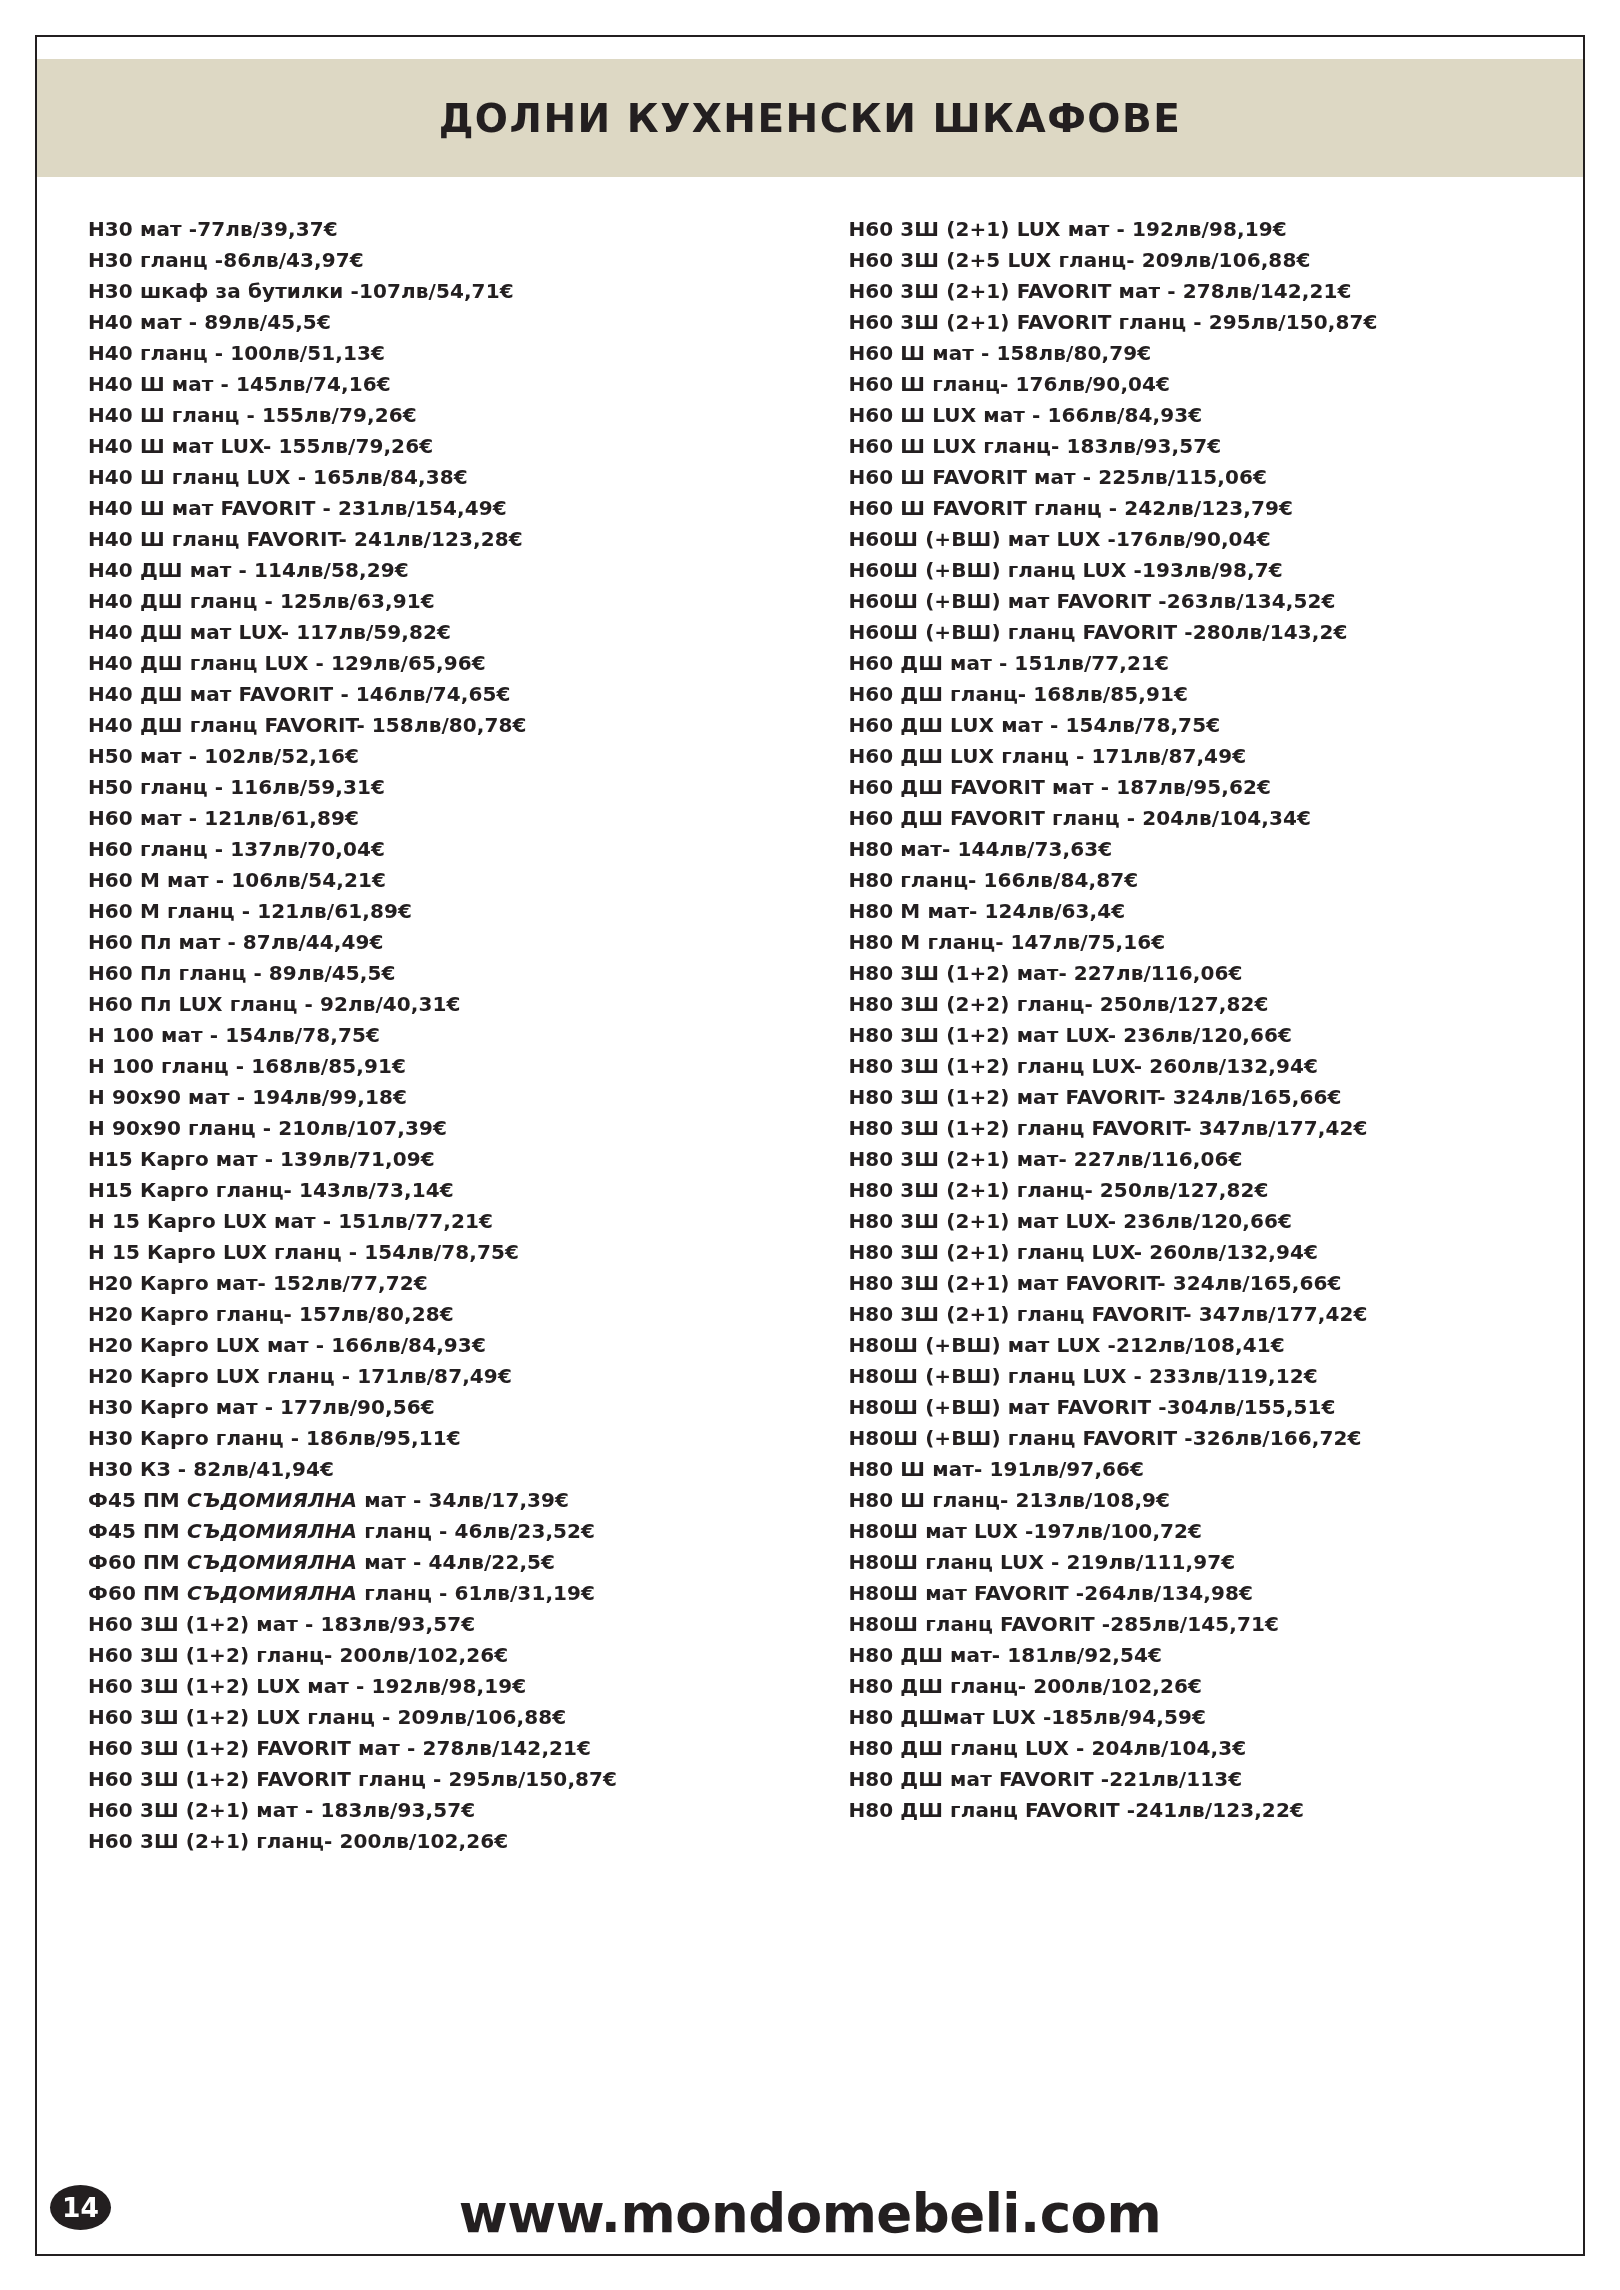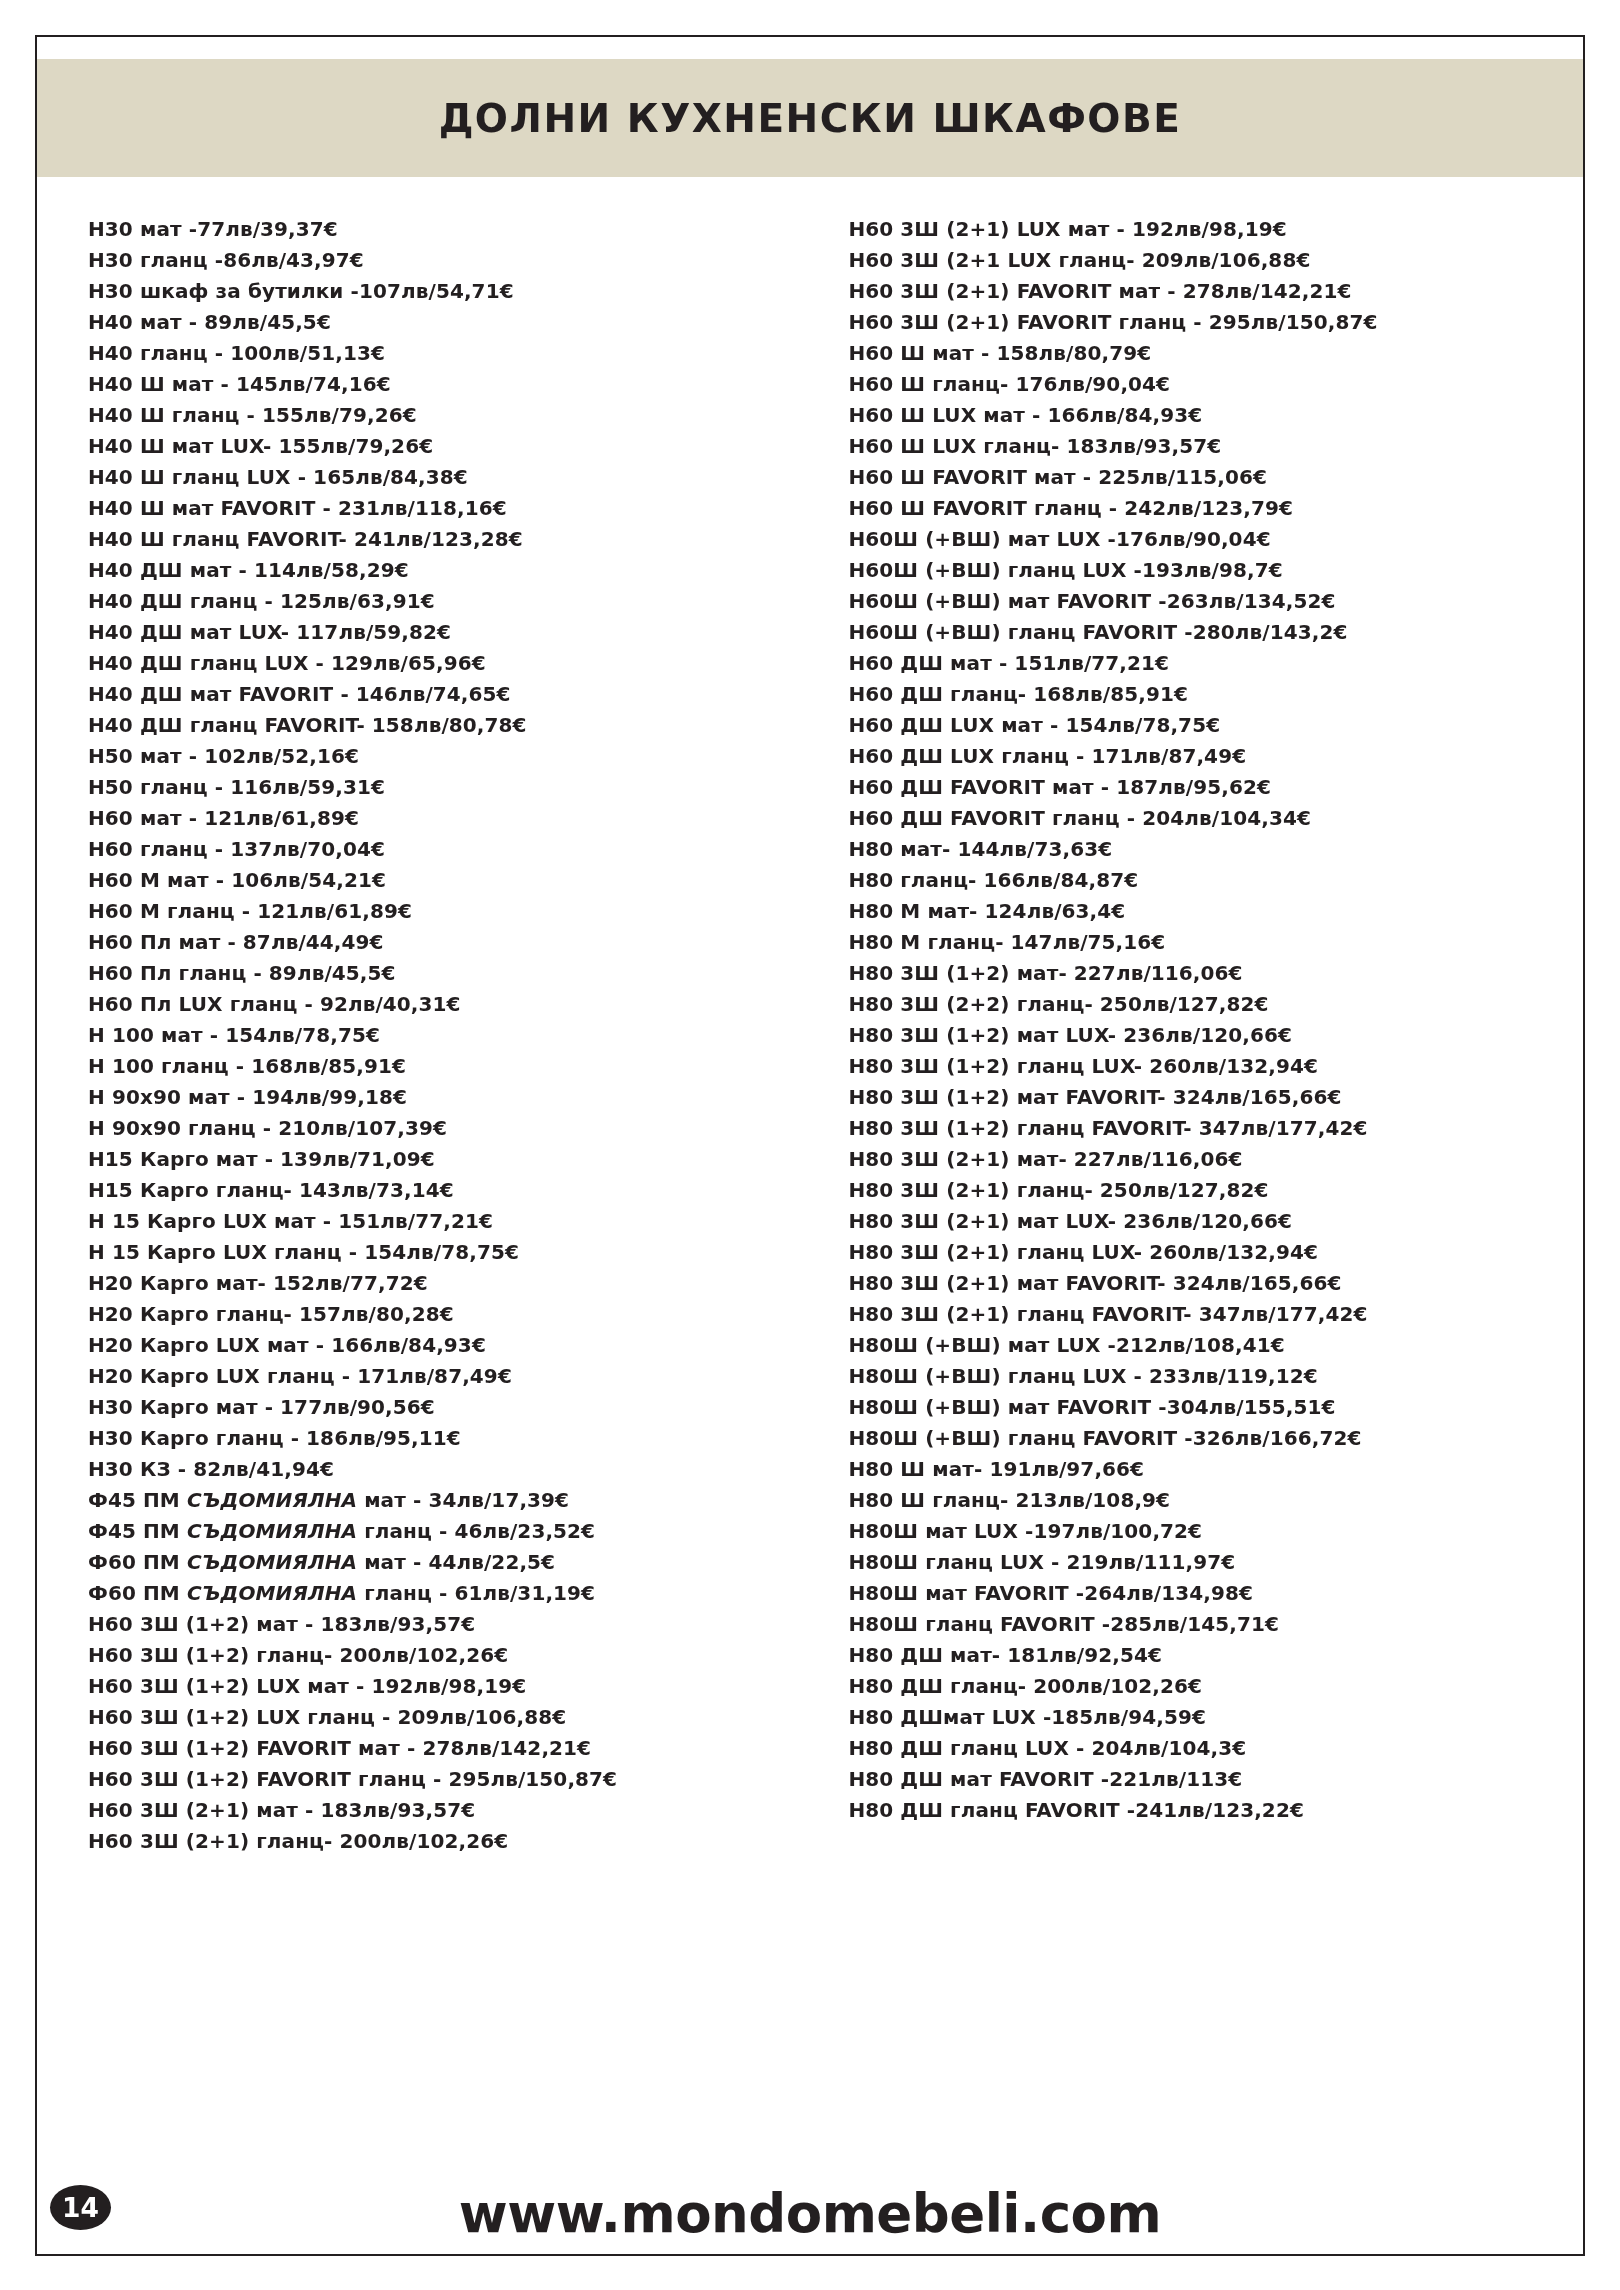--- a/index.html
+++ b/index.html
@@ -123,21 +123,21 @@
     <div class="col left">
         <div class="line">Н30 мат -77лв/39,37€</div>
         <div class="line">Н30 гланц  -86лв/43,97€</div>
         <div class="line">Н30 шкаф за бутилки -107лв/54,71€</div>
         <div class="line">Н40 мат - 89лв/45,5€</div>
         <div class="line">Н40 гланц - 100лв/51,13€</div>
         <div class="line">Н40 Ш мат - 145лв/74,16€</div>
         <div class="line">Н40 Ш гланц - 155лв/79,26€</div>
         <div class="line">Н40 Ш мат LUX- 155лв/79,26€</div>
         <div class="line">Н40 Ш гланц LUX - 165лв/84,38€</div>
-        <div class="line">Н40 Ш мат FAVORIT - 231лв/118,16€</div>
+        <div class="line">Н40 Ш мат FAVORIT - 231лв/154,49€</div>
         <div class="line">Н40 Ш гланц FAVORIT- 241лв/123,28€</div>
         <div class="line">Н40 ДШ мат - 114лв/58,29€</div>
         <div class="line">Н40 ДШ гланц - 125лв/63,91€</div>
         <div class="line">Н40 ДШ мат LUX- 117лв/59,82€</div>
         <div class="line">Н40 ДШ гланц LUX - 129лв/65,96€</div>
         <div class="line">Н40 ДШ мат FAVORIT - 146лв/74,65€</div>
         <div class="line">Н40 ДШ гланц FAVORIT- 158лв/80,78€</div>
         <div class="line">Н50 мат - 102лв/52,16€</div>
         <div class="line">Н50 гланц - 116лв/59,31€</div>
         <div class="line">Н60 мат - 121лв/61,89€</div>
@@ -170,21 +170,21 @@
         <div class="line">Н60 3Ш (1+2) гланц- 200лв/102,26€</div>
         <div class="line">Н60 3Ш (1+2) LUX мат - 192лв/98,19€</div>
         <div class="line">Н60 3Ш (1+2) LUX гланц - 209лв/106,88€</div>
         <div class="line">Н60 3Ш (1+2) FAVORIT мат - 278лв/142,21€</div>
         <div class="line">Н60 3Ш (1+2) FAVORIT гланц - 295лв/150,87€</div>
         <div class="line">Н60 3Ш (2+1) мат - 183лв/93,57€</div>
         <div class="line">Н60 3Ш (2+1) гланц- 200лв/102,26€</div>
       </div>
     <div class="col right">
         <div class="line">Н60 3Ш (2+1) LUX мат - 192лв/98,19€</div>
-        <div class="line">Н60 3Ш (2+1 LUX гланц- 209лв/106,88€</div>
+        <div class="line">Н60 3Ш (2+5 LUX гланц- 209лв/106,88€</div>
         <div class="line">Н60 3Ш (2+1) FAVORIT мат - 278лв/142,21€</div>
         <div class="line">Н60 3Ш (2+1) FAVORIT гланц - 295лв/150,87€</div>
         <div class="line">Н60 Ш  мат - 158лв/80,79€</div>
         <div class="line">Н60 Ш гланц- 176лв/90,04€</div>
         <div class="line">Н60 Ш LUX мат - 166лв/84,93€</div>
         <div class="line">Н60 Ш LUX гланц- 183лв/93,57€</div>
         <div class="line">Н60 Ш FAVORIT мат - 225лв/115,06€</div>
         <div class="line">Н60 Ш FAVORIT гланц - 242лв/123,79€</div>
         <div class="line">Н60Ш (+ВШ) мат LUX -176лв/90,04€</div>
         <div class="line">Н60Ш (+ВШ) гланц LUX -193лв/98,7€</div>

